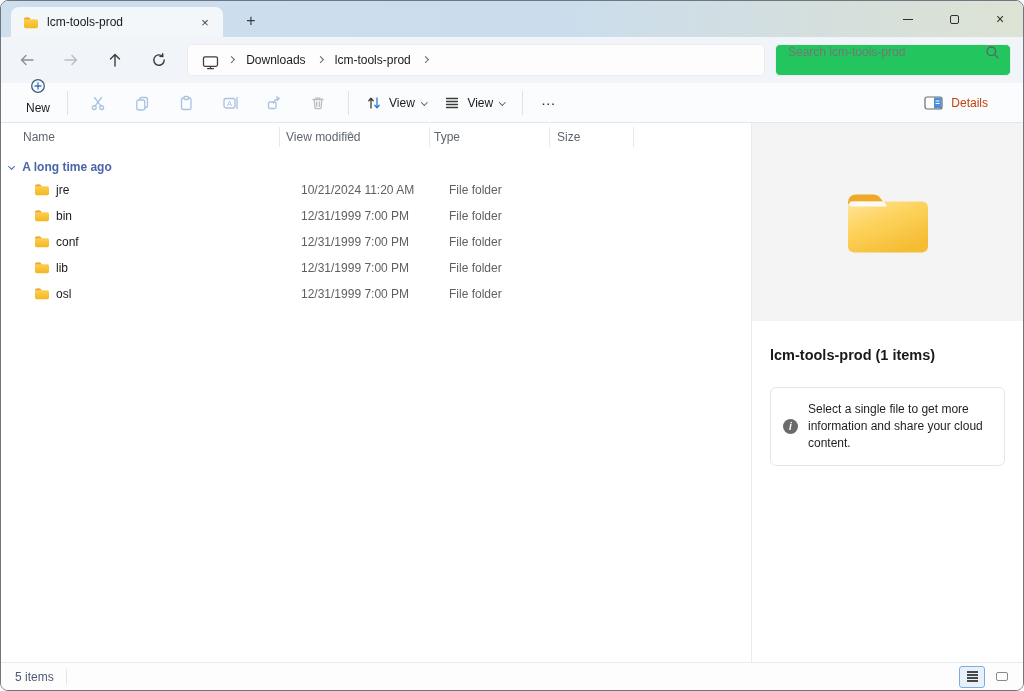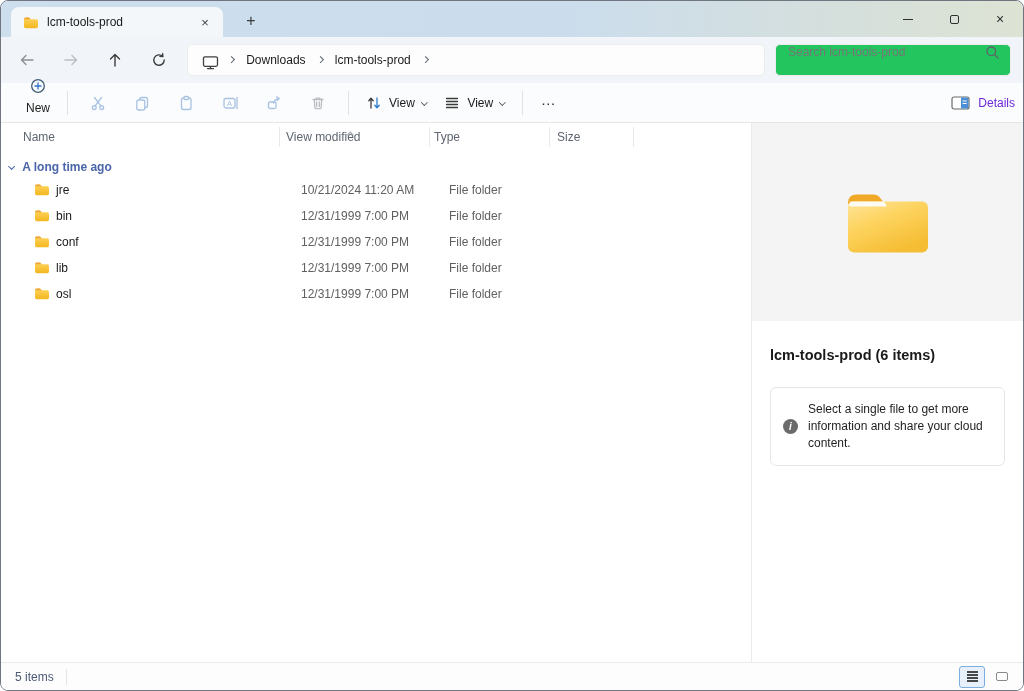--- a/index.html
+++ b/index.html
@@ -39,21 +39,21 @@
     font-family:"Liberation Sans", sans-serif; color:#1a1a1a; }
   .searchbar input::placeholder { color:#767676; }
 
   
   .toolbar { position:absolute; left:0; top:82px; width:100%; height:40px; background:#fbfcfd;
     border-bottom:1px solid #e4e6e8; display:flex; align-items:center; }
   .tb-btn { display:flex; align-items:center; gap:7px; padding:6px 9px; border-radius:4px; font-size:12px; color:#1a1a1a; }
   .tb-iconbtn { width:34px; height:32px; display:flex; align-items:center; justify-content:center; border-radius:4px; margin:0 5px; }
   .tb-sep { width:1px; height:24px; background:#e0e2e4; margin:0 8px; }
   .tb-more { font-size:15px; letter-spacing:1px; color:#2b2b2b; padding:2px 10px 8px; }
-  .tb-details { margin-left:auto; margin-right:0; display:flex; align-items:center; gap:8px; font-size:12px; color:#6d28d9; padding:6px 8px; border-radius:4px; }
+  .tb-details { margin-left:auto; margin-right:27px; display:flex; align-items:center; gap:8px; font-size:12px; color:#c2410c; padding:6px 8px; border-radius:4px; }
 
   
   .content { position:absolute; left:0; top:122px; width:100%; height:541px; display:flex; background:#fff; }
   .filelist { position:relative; flex:1; }
   .colheader { position:relative; height:28px;padding-left:34px; }
   .colheader .hlabel { position:absolute; top:7px; font-size:12px; color:#5e6570; }
   .hsep { position:absolute; top:4px; width:1px; height:20px; background:#e7e9ec; }
   .sort-caret { position:absolute; left:347px; top:1px; }
   .sort-caret .chev { border-color:#9aa1ab; padding:1.8px; }
   .grouprow { position:absolute; left:8px; top:32px; height:24px; display:flex; align-items:center; gap:8px; }
@@ -353,21 +353,21 @@
                 <stop offset="0.45" stop-color="#fdd35e"></stop>
                 <stop offset="1" stop-color="#f5bd33"></stop>
             </linearGradient>
           </defs>
           <path d="M6 16 Q6 7.5 14.5 7.5 L31 7.5 Q35.5 7.5 38 10.8 L43 17 L6 17 Z" fill="#f0a827"></path>
           <rect x="6" y="14.5" width="80" height="51" rx="6" fill="url(#bf)"></rect>
           <path d="M9 14.5 L42 14.5 L45 19.5 L9 19.5 Q7.5 19.5 7.5 18 L7.5 16 Q7.5 14.5 9 14.5 Z" fill="#fbfaf4"></path>
         </svg>
       </div>
       <div class="pane-body">
-        <div class="pane-title">lcm-tools-prod (6 items)</div>
+        <div class="pane-title">lcm-tools-prod (1 items)</div>
         <div class="infocard">
           <span class="info-icon">i</span>
           <span class="info-text">Select a single file to get more information and share your cloud content.</span>
         </div>
       </div>
     </div>
   </div>
 
   <div class="statusbar">
     <span class="status-count">5 items</span>

